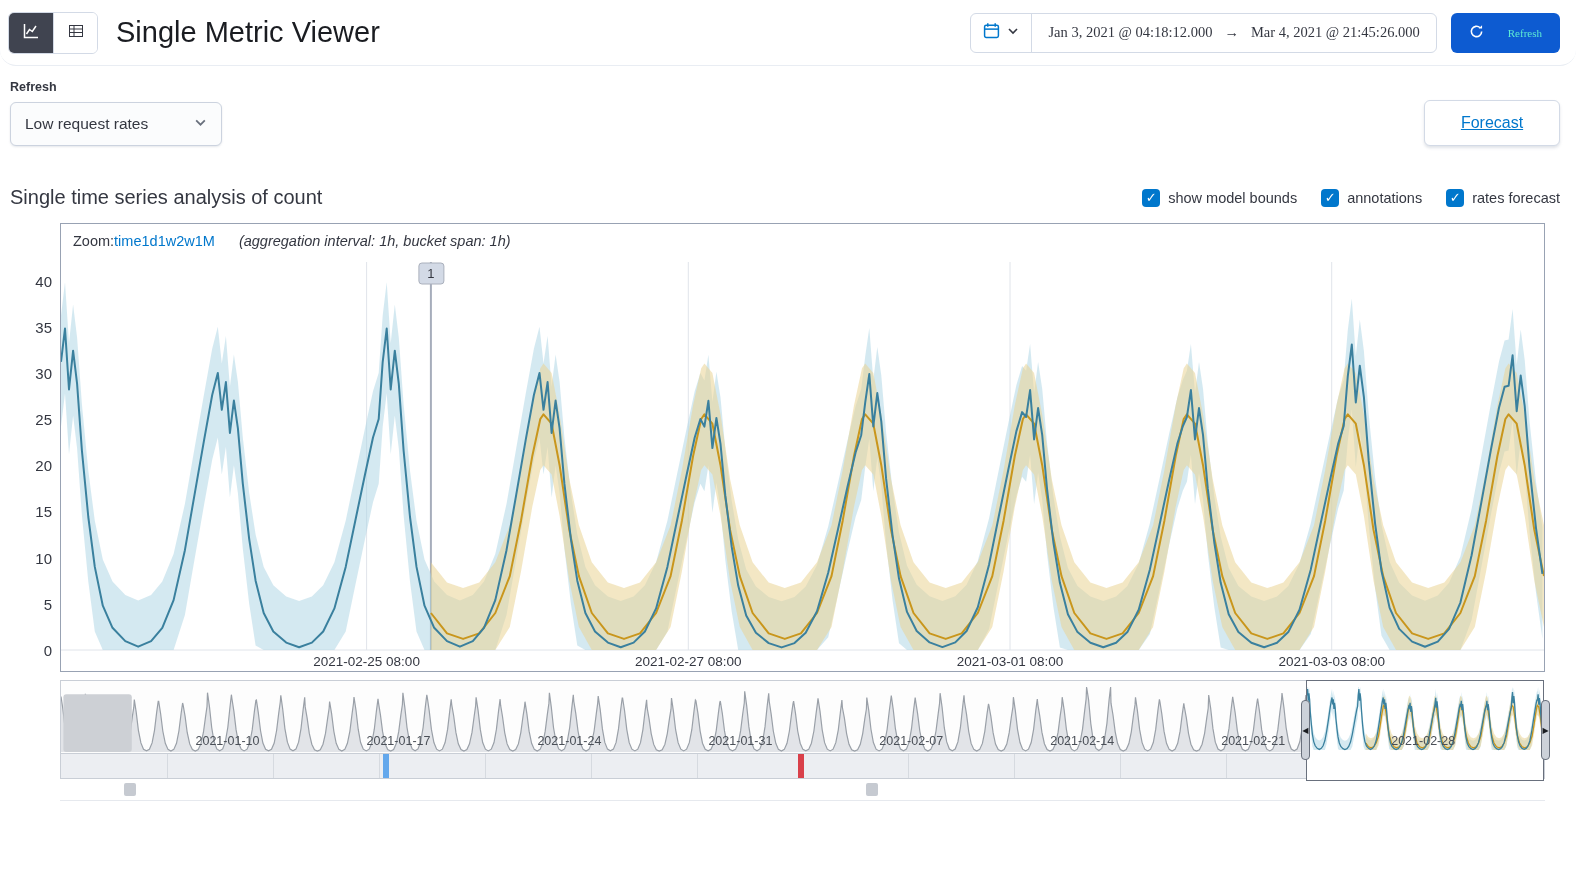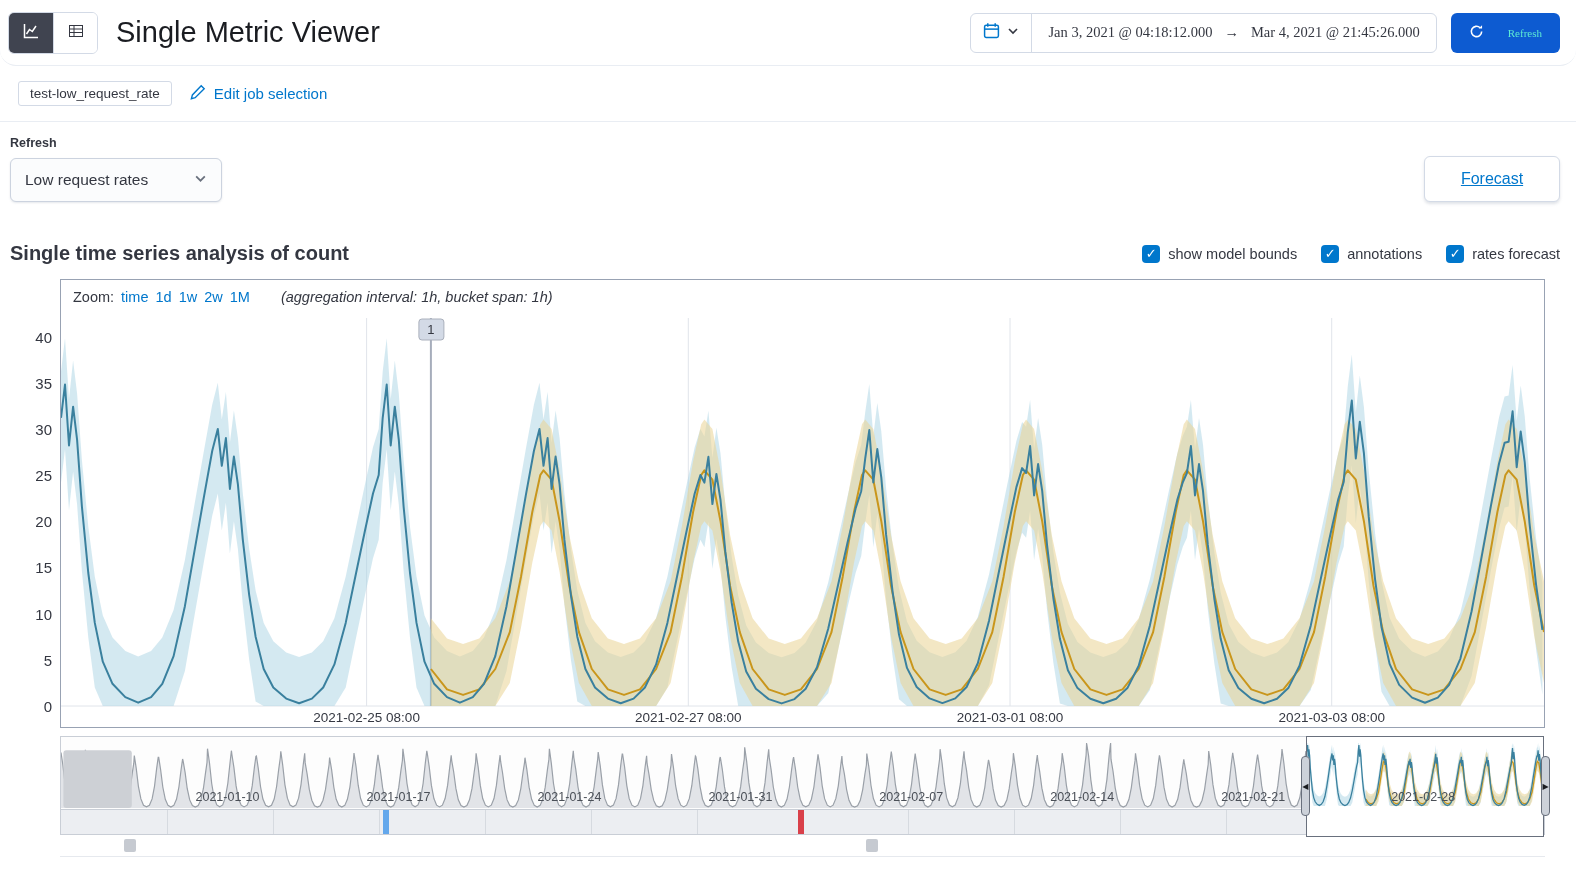--- a/index.html
+++ b/index.html
@@ -35,29 +35,29 @@
   .detector-label { font-size:12.5px; font-weight:700; margin:14px 0 6px 10px; }
   .detector-row { display:flex; align-items:flex-end; justify-content:space-between; padding:0 16px 0 10px; }
   .select-box { width:212px; height:44px; background:#fbfcfd; border:1px solid #ccd3df; border-radius:6px;
     display:flex; align-items:center; justify-content:space-between; padding:0 14px; font-size:15.5px;
     box-shadow:0 1px 2px rgba(152,162,179,0.25); cursor:pointer;text-align:center; }
   .forecast-btn { min-width:136px; height:46px; background:#fff; border:1px solid #d3dae6; border-radius:6px;
     color:var(--accent-blue,#0077cc); font-size:16px; font-weight:500; font-family:inherit;
     box-shadow:0 2px 3px rgba(152,162,179,0.3); cursor:pointer;text-decoration:underline; }
   
   .series-row { display:flex; align-items:center; padding:0 16px 0 10px; margin-top:40px; }
-  .series-title { font-size:20px; font-weight:700; margin:0; color:#343741; }
+  .series-title { font-size:20px; font-weight:400; margin:0; color:#343741; }
   .cb-group { margin-left:auto; display:flex; align-items:center; gap:24px; }
   .cb-item { display:flex; align-items:center; gap:8px; font-size:14.5px; cursor:pointer; }
   .cb-box { width:18px; height:18px; border-radius:4px; background:var(--accent-blue,#0077cc); color:#fff;
     font-size:13px; line-height:1; display:flex; align-items:center; justify-content:center; }
   
   .chart-area { position:relative; margin:14px 10px 0; padding-left:50px; }
   .panel { border:1px solid #98a2b3; background:#fff; width:1485px; }
-  .zoom-bar { height:34px; display:flex; align-items:center; gap:7px; padding:0 12px; font-size:14.5px; }
+  .zoom-bar { height:34px; display:flex; align-items:center; padding:0 12px; font-size:14.5px; }
   .zoom-link { color:var(--accent-blue,#0077cc); cursor:pointer; }
   .zoom-suffix { margin-left:24px;font-style:italic; }
   .y-axis-svg { position:absolute; left:0; top:36px; }
   #main-chart { display:block; }
   
   .context-area { position:relative; margin:8px 10px 0 60px; width:1485px; }
   #context-chart { display:block; border:1px solid #c9ced6; border-bottom:none; background:#fdfdfd; }
   .swimlane { position:relative; height:26px; background:#eceef2; border:1px solid #c9ced6; }
   .sw-cell-border { position:absolute; top:0; bottom:0; width:1px; background:#d6dae0; }
   .sw-marker { position:absolute; top:0; bottom:0; width:6px; cursor:pointer; }
@@ -125,31 +125,20 @@
           <svg width="15" height="15" viewBox="0 0 16 16">
               <path d="M13.5 8a5.5 5.5 0 1 1-1.7-4" fill="none" stroke="#fff" stroke-width="1.7"></path>
               <path d="M13.9 1.2v3.6h-3.6z" fill="#fff"></path>
             </svg>
         </span>
         <span>Refresh</span>
       </button>
     </div>
   </header>
 
-  <div class="job-row">
-    <span class="job-badge">test-low_request_rate</span>
-    <a class="edit-link">
-      <span>
-        <svg width="16" height="16" viewBox="0 0 16 16" style="color:var(--accent-blue,#0077cc)">
-            <path d="M11.2 1.8l3 3L5.2 13.7l-3.8 1 1-3.8z" fill="none" stroke="currentColor" stroke-width="1.4"></path>
-          </svg>
-      </span>
-      <span>Edit job selection</span>
-    </a>
-  </div>
 
   <div class="detector-label">Refresh</div>
   <div class="detector-row">
     <div class="select-box">
       <span>Low request rates</span>
       <span>
         <svg width="13" height="13" viewBox="0 0 12 12">
             <path d="M2 4l4 4 4-4" stroke="#69707d" stroke-width="1.6" fill="none"></path>
           </svg>
       </span>

